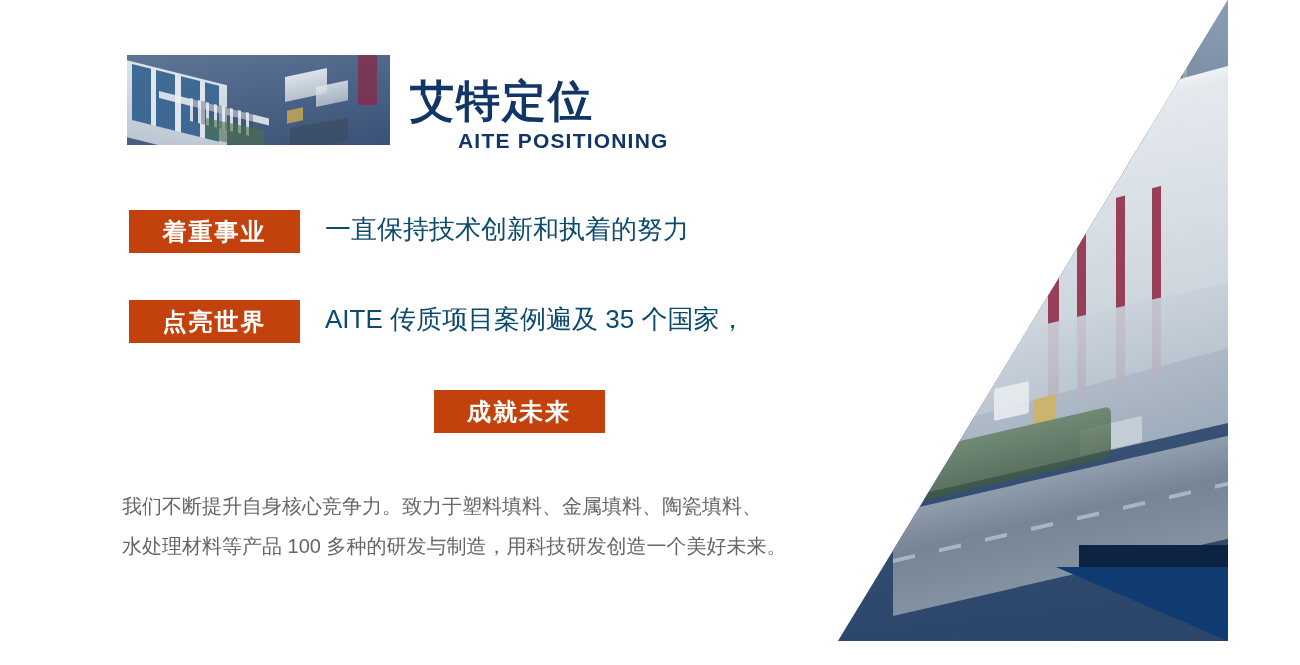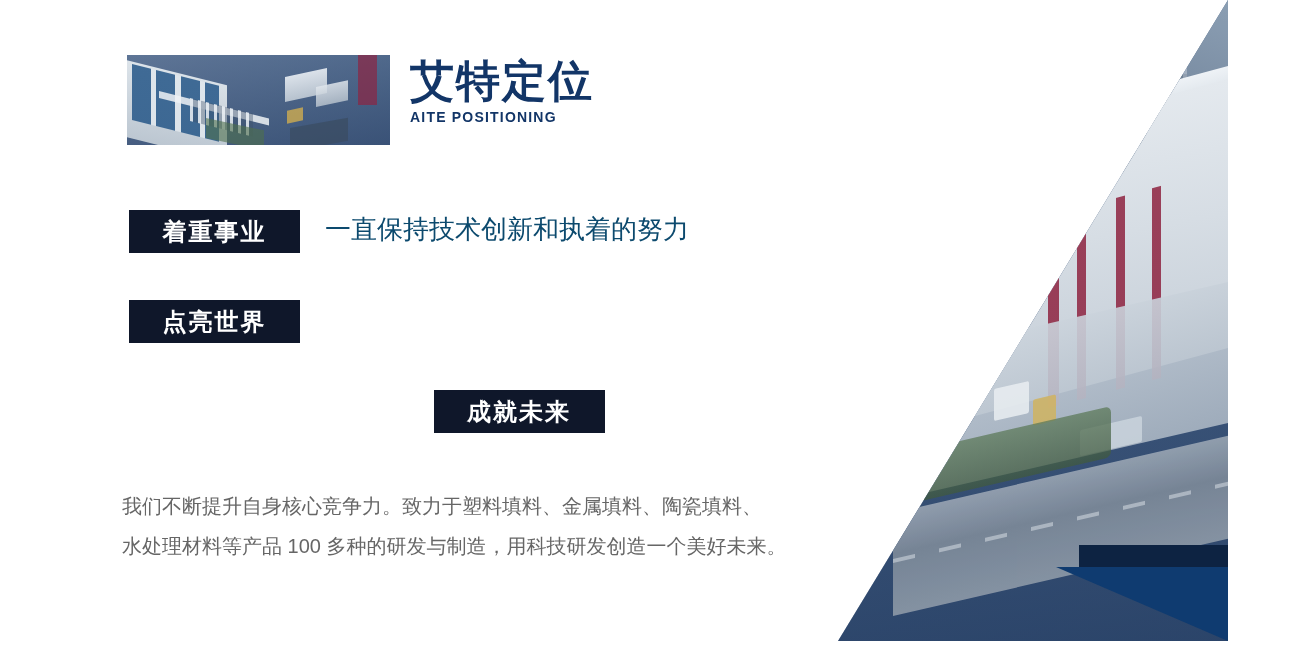--- a/index.html
+++ b/index.html
@@ -243,49 +243,51 @@
     margin-left: 20px;
     padding-top: 2px;
   }
   .brand-cn {
     font-size: 44px;
     font-weight: 700;
     color: #123567;
     letter-spacing: 2px;
     line-height: 1.1;
     white-space: nowrap;
+    margin-top: 20px;
   }
   .brand-en {
     margin-top: 4px;
-    font-size: 14px;
+    font-size: 21px;
     font-weight: 600;
     color: #123567;
     letter-spacing: 1.2px;
     white-space: nowrap;
+    margin-left: 48px;
   }
 
   
   .features {
     position: absolute;
     left: 129px;
     top: 210px;
     width: 780px;
   }
   .feature-row {
     display: flex;
     align-items: flex-start;
     margin-bottom: 47px;
   }
   .feature-row:last-child { margin-bottom: 0; justify-content: center; }
 
   .badge {
     flex: none;
     width: 171px;
     height: 43px;
-    background: #0f172a;
+    background: #c2410c;
     color: #ffffff;
     font-size: 24px;
     font-weight: 700;
     letter-spacing: 2px;
     display: flex;
     align-items: center;
     justify-content: center;
     box-sizing: border-box;
   }
   .feature-text {
@@ -363,20 +365,21 @@
     <div class="feature-row">
       <div class="badge">着重事业</div>
       <div class="feature-text">
         <span class="ln">一直保持技术创新和执着的努力</span>
       </div>
     </div>
 
     <div class="feature-row">
       <div class="badge">点亮世界</div>
       <div class="feature-text">
+        <span class="ln">AITE 传质项目案例遍及 35 个国家，</span>
       </div>
     </div>
 
     <div class="feature-row">
       <div class="badge">成就未来</div>
     </div>
 
   </div>
 
   <div class="paragraph">

